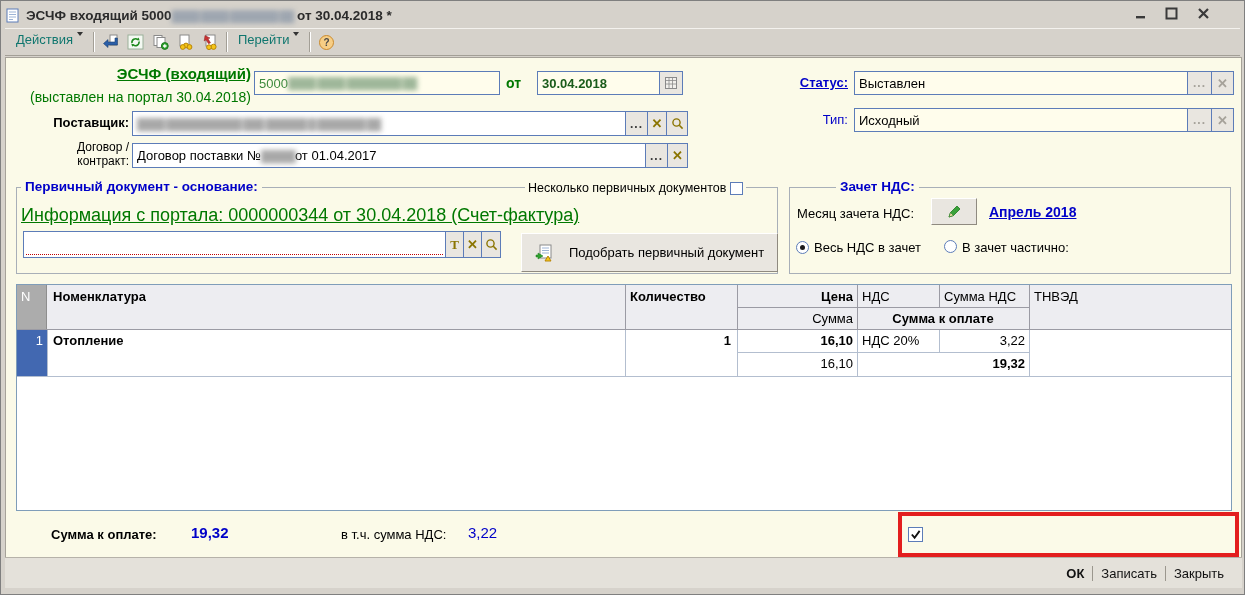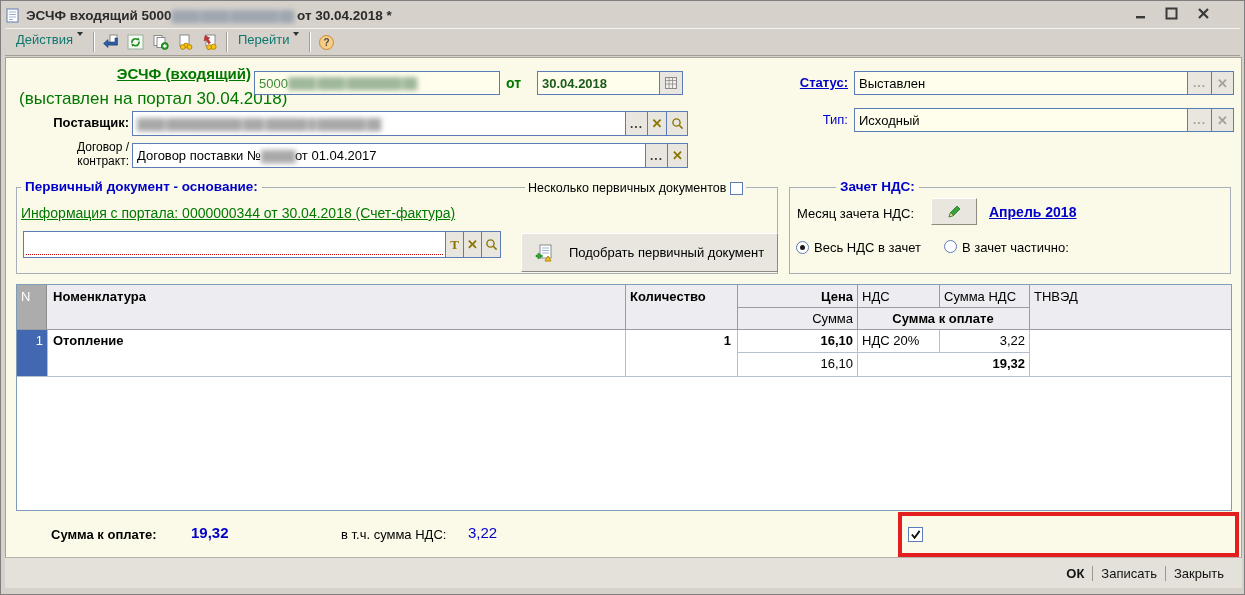--- a/index.html
+++ b/index.html
@@ -173,21 +173,21 @@
       <svg width="17" height="17" viewBox="0 0 17 17">
         <circle cx="8.5" cy="8.5" r="7" fill="#F7CE85" stroke="#C98A2E"></circle>
         <text x="8.5" y="12" text-anchor="middle" font-size="10" font-weight="bold" fill="#4A4A4A">?</text>
       </svg>
     </div>
   </div>
 
   <div id="client"></div>
 
   <div class="lbl green" style="left:60px; top:64px; width:190px; text-align:right; font-size:15px; font-weight:bold; text-decoration:underline;">ЭСЧФ (входящий)</div>
-  <div class="lbl green" style="left:18px; top:88px; width:232px; text-align:right; font-size:17px;">(выставлен на портал 30.04.2018)</div>
+  <div class="lbl green" style="left:18px; top:88px; width:232px; text-align:right; font-size:14px;">(выставлен на портал 30.04.2018)</div>
 
   <div class="fld cream" style="left:253px; top:70px; width:246px; height:24px;">
     <div class="val" style="color:#3D8B3D;">
         <span>5000</span>
         <span class="blur" style="color:#7FA07F;">████ ████ ████████ ██</span>
       </div>
   </div>
 
   <div class="lbl green" style="left:505px; top:74px; font-weight:bold; font-size:14px;">от</div>
   <div class="fld cream" style="left:536px; top:70px; width:146px; height:24px;">
@@ -258,21 +258,21 @@
         <span class="goldx">✕</span>
       </div>
   </div>
 
   <div class="grp" style="left:15px; top:186px; width:762px; height:87px;"></div>
   <div class="grptitle" style="left:20px; top:178px;">Первичный документ - основание:</div>
   <div style="position:absolute; left:524px; top:180px; display:flex; align-items:center; gap:4px; background:#FBFAE8; padding:0 3px;">
     <span style="font-size:12.5px;">Несколько первичных документов</span>
     <span class="cb"></span>
   </div>
-  <div class="lbl glink" style="left:20px; top:204px; font-size:14px;">Информация с портала: 0000000344 от 30.04.2018 (Счет-фактура)</div>
+  <div class="lbl glink" style="left:20px; top:204px; font-size:18px;">Информация с портала: 0000000344 от 30.04.2018 (Счет-фактура)</div>
   <div class="fld" style="left:22px; top:230px; width:478px; height:27px;">
     <div class="val" style="position:relative;">
       <span></span>
       <div style="position:absolute; left:2px; right:2px; bottom:2px; border-bottom:1px dotted #C00000;"></div>
     </div>
     <div class="fbtn" style="width:18px;">
         <span class="goldx" style="font-family:'Liberation Serif',serif;">T</span>
       </div>
     <div class="fbtn" style="width:18px;">
         <span class="goldx">✕</span>

